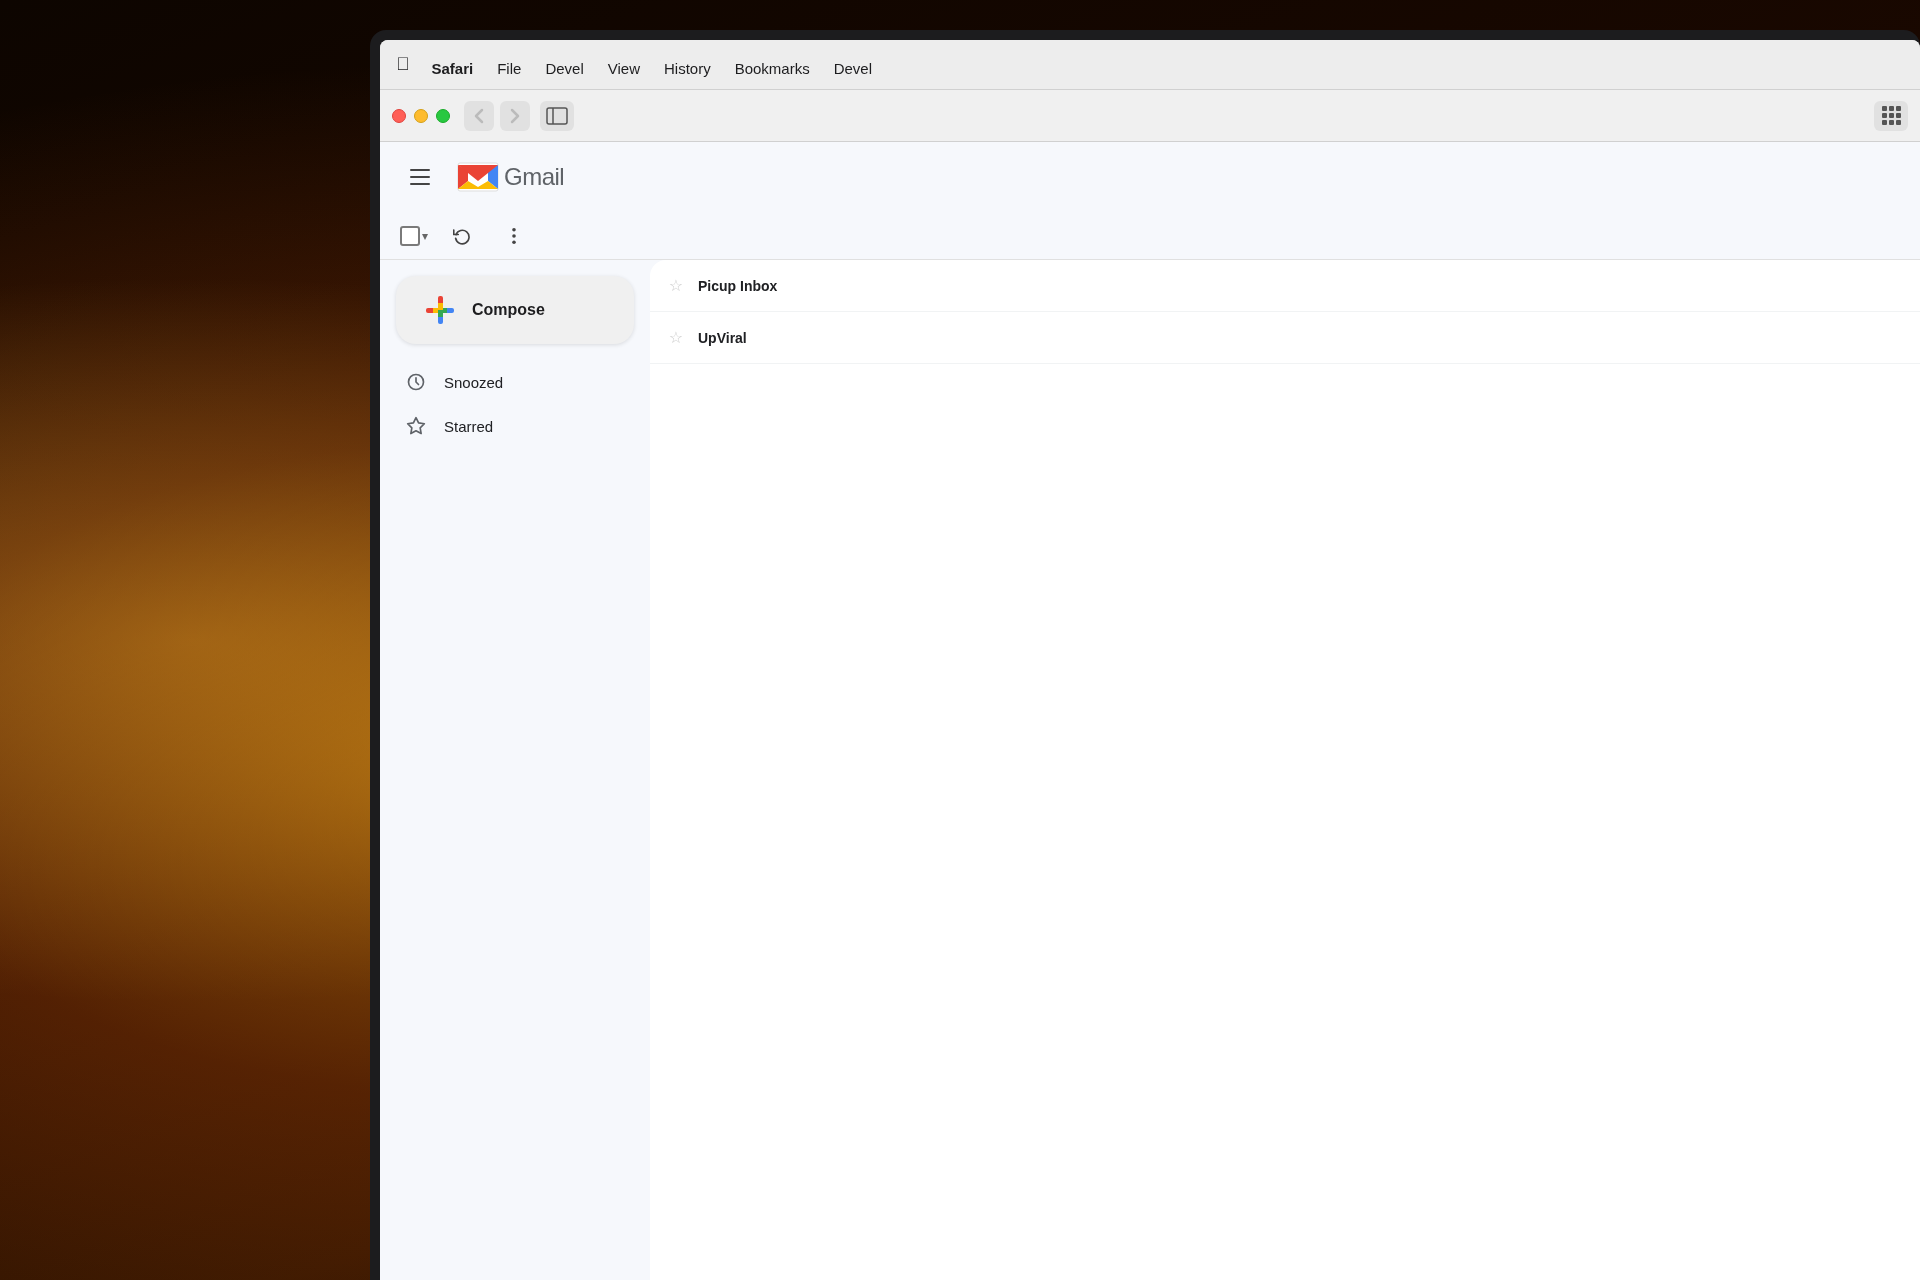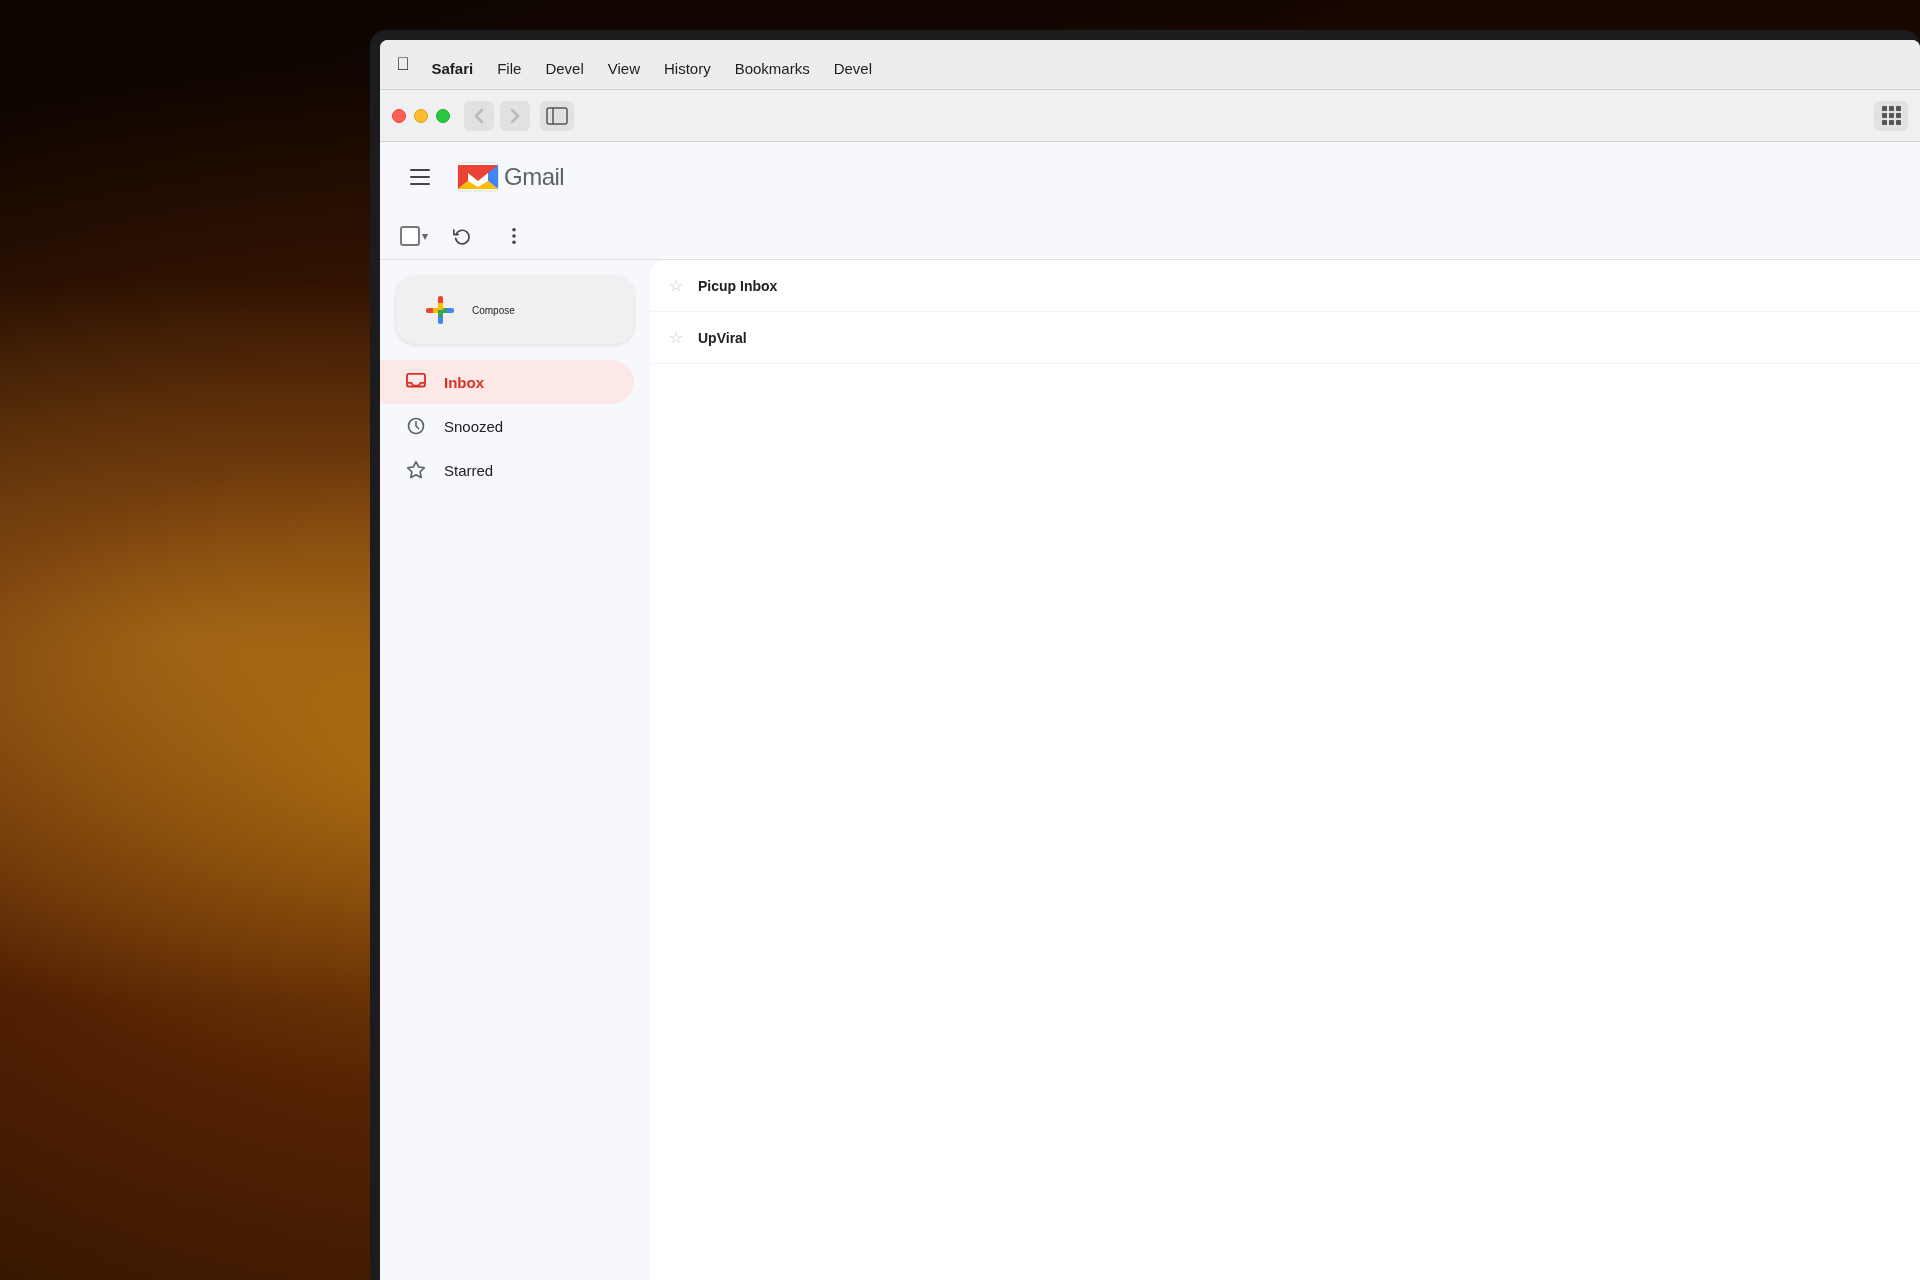--- a/index.html
+++ b/index.html
@@ -311,23 +311,23 @@
     .compose-btn {
       margin: 8px 16px 16px 16px;
       padding: 18px 28px;
       background: #f0f0f0;
       border: none;
       border-radius: 20px;
       cursor: pointer;
       display: flex;
       align-items: center;
       gap: 16px;
-      font-size: 10px;
+      font-size: 16px;
       color: #1d1d1f;
-      font-weight: 400;
+      font-weight: 700;
       box-shadow: 0 1px 4px rgba(0,0,0,0.12);
       width: calc(100% - 32px);
     }
 
     .compose-plus {
       display: flex;
       align-items: center;
       justify-content: center;
       width: 32px;
       height: 32px;
@@ -580,29 +580,20 @@
           <div class="gmail-sidebar">
 
             <button class="compose-btn">
               <div class="compose-plus">
                 <div class="plus-h" style="background: linear-gradient(90deg, #EA4335 0%, #EA4335 25%, #FBBC05 25%, #FBBC05 50%, #34A853 50%, #34A853 75%, #4285F4 75%)"></div>
                 <div class="plus-v" style="background: linear-gradient(180deg, #EA4335 0%, #EA4335 25%, #FBBC05 25%, #FBBC05 50%, #34A853 50%, #34A853 75%, #4285F4 75%)"></div>
               </div>
               <span>Compose</span>
             </button>
 
-            <div class="nav-item active">
-              <div class="nav-item-icon">
-                <svg width="20" height="18" viewBox="0 0 22 20" fill="none">
-                  <rect x="1" y="1" width="20" height="14" rx="2" stroke="#d93025" stroke-width="2"></rect>
-                  <path d="M1 11h5l2 3h6l2-3h5" stroke="#d93025" stroke-width="2" stroke-linejoin="round"></path>
-                </svg>
-              </div>
-              <span>Inbox</span>
-            </div>
 
             <div class="nav-item">
               <div class="nav-item-icon">
                 <svg width="20" height="20" viewBox="0 0 24 24" fill="none">
                   <circle cx="12" cy="12" r="9" stroke="#5f6368" stroke-width="2"></circle>
                   <polyline points="12,7 12,12 15,15" stroke="#5f6368" stroke-width="2" stroke-linecap="round" stroke-linejoin="round"></polyline>
                 </svg>
               </div>
               <span>Snoozed</span>
             </div>

